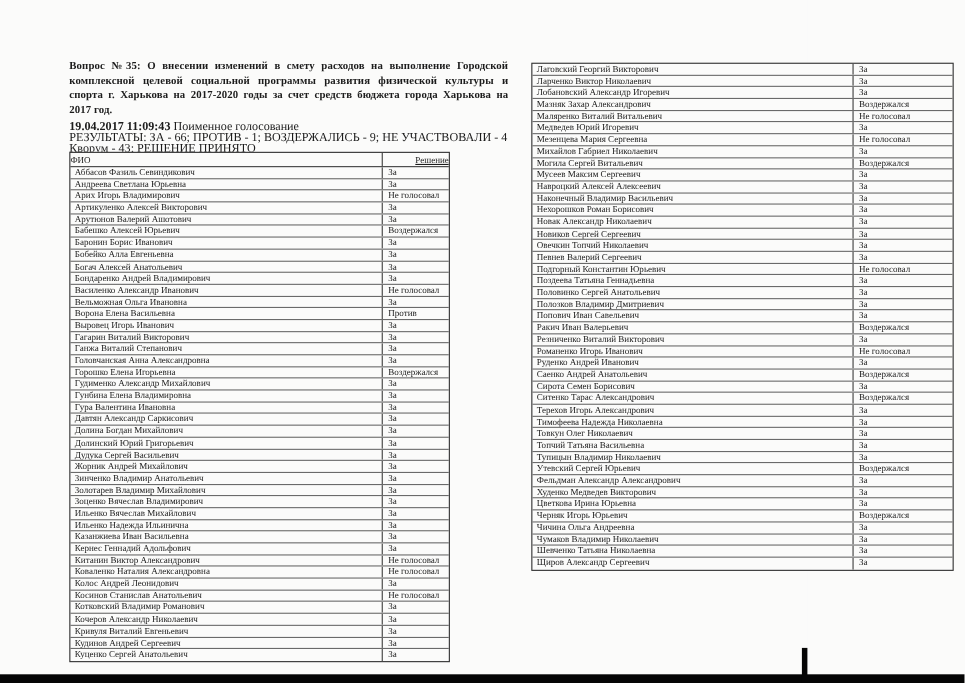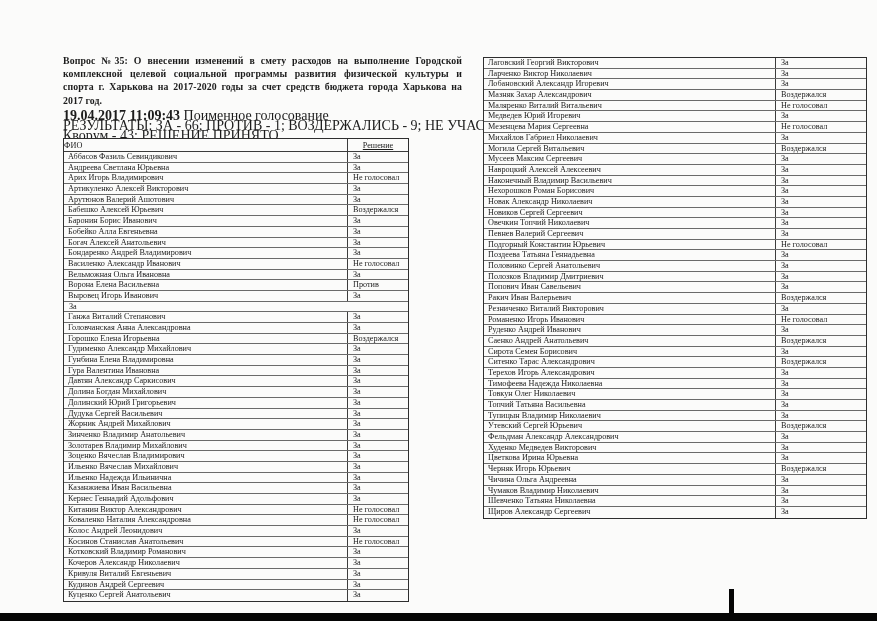--- a/index.html
+++ b/index.html
@@ -37,21 +37,21 @@
   }
   .question .qline.last {
     text-align-last: left;
   }
 
   .meta {
     position: absolute;
     left: 63px;
     top: 111px;
     width: 400px;
-    font-size: 14px;
+    font-size: 11px;
     line-height: 9.8px;
   }
   .meta .mline { white-space: nowrap; }
   .meta .bold { font-weight: bold; }
 
   
   .vtable {
     position: absolute;
     border: 1px solid #2e2e2e;
     background: #fbfbfa;
@@ -77,21 +77,21 @@
   }
   .thead .hname {
     flex: 1 1 auto;
     border-right: 1px solid #3c3c3c;
     box-sizing: border-box;
     overflow: hidden;
   }
   .thead .hvote {
     width: 60px;
     flex: 0 0 auto;
-    text-align: center;
+    text-align: right;
     overflow: hidden;
     text-decoration: underline;
   }
   .trow {
     display: flex;
     height: 10.69px;
     line-height: 10.6px;
     border-bottom: 1px solid #6a6a6a;
     box-sizing: border-box;
     overflow: hidden;
@@ -205,20 +205,21 @@
         </div>
         <div class="trow">
           <div class="cell cname">Ворона Елена Васильевна</div>
           <div class="cell cvote">Против</div>
         </div>
         <div class="trow">
           <div class="cell cname">Выровец Игорь Иванович</div>
           <div class="cell cvote">За</div>
         </div>
         <div class="trow">
+          <div class="cell cname">Гагарин Виталий Викторович</div>
           <div class="cell cvote">За</div>
         </div>
         <div class="trow">
           <div class="cell cname">Ганжа Виталий Степанович</div>
           <div class="cell cvote">За</div>
         </div>
         <div class="trow">
           <div class="cell cname">Головчанская Анна Александровна</div>
           <div class="cell cvote">За</div>
         </div>

